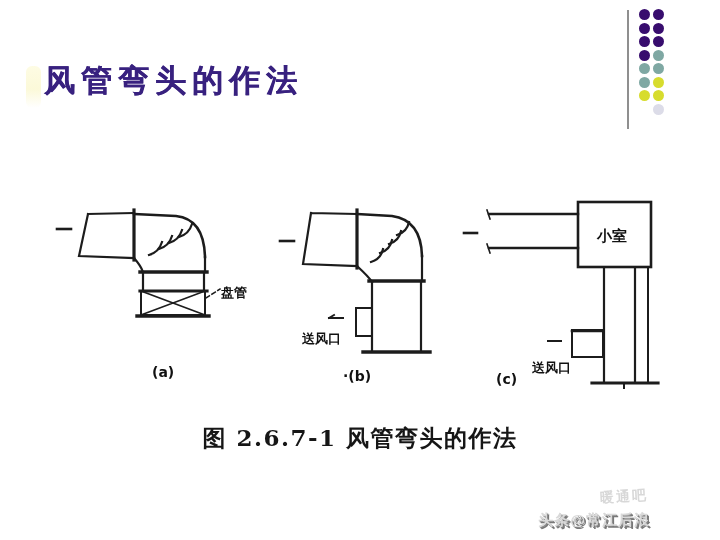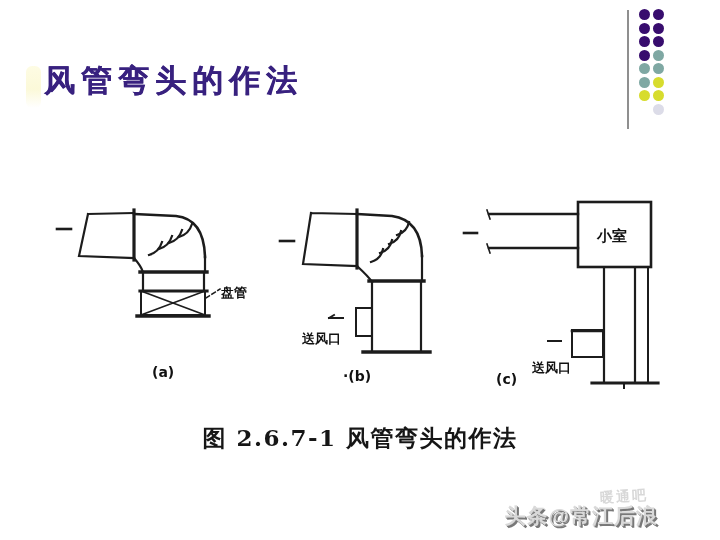--- a/index.html
+++ b/index.html
@@ -26,22 +26,22 @@
   .figure-svg{position:absolute;left:0;top:0;}
   .figure-svg path,.figure-svg line,.figure-svg rect{stroke:#1c1c1c;fill:none;stroke-linecap:square;}
   .figure-svg text{fill:#111111;stroke:none;font-weight:bold;
     font-family:"DejaVu Sans","Liberation Sans",sans-serif;}
   .figure-caption{
     position:absolute;left:0;top:423px;width:720px;text-align:center;
     font-size:23px;font-weight:bold;color:#161616;letter-spacing:1.5px;
     font-family:"DejaVu Serif","Liberation Serif",serif;
   }
   .watermark{
-    position:absolute;right:6px;bottom:10px;
-    font-size:21px;font-weight:bold;letter-spacing:1px;color:#d9d9d9;
+    position:absolute;right:14px;bottom:10px;
+    font-size:15px;font-weight:bold;letter-spacing:1px;color:#d9d9d9;
     text-shadow:2px 2px 0 #787878,-1px -1px 0 #ffffff,1px 1px 0 #8c8c8c;
     margin-top:16px;
   }
   .watermark-faint{
     position:absolute;right:16px;bottom:34px;
     font-size:14px;font-weight:bold;color:#cfcfcf;opacity:.8;
     transform:rotate(-3deg);letter-spacing:2px;
   }
 </style>
 </head>

